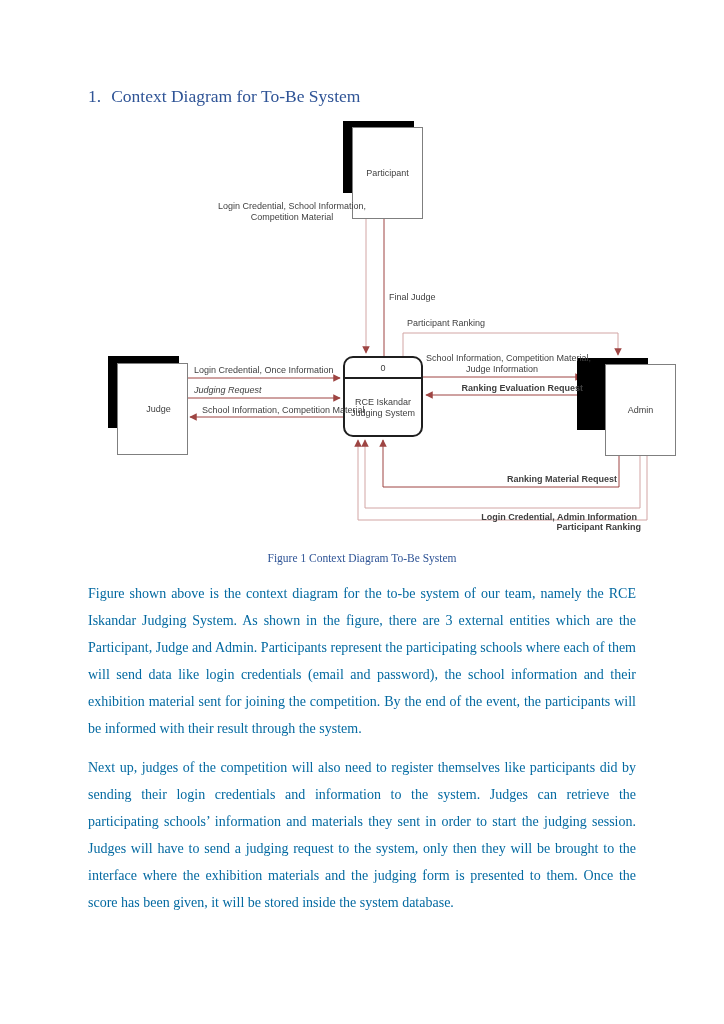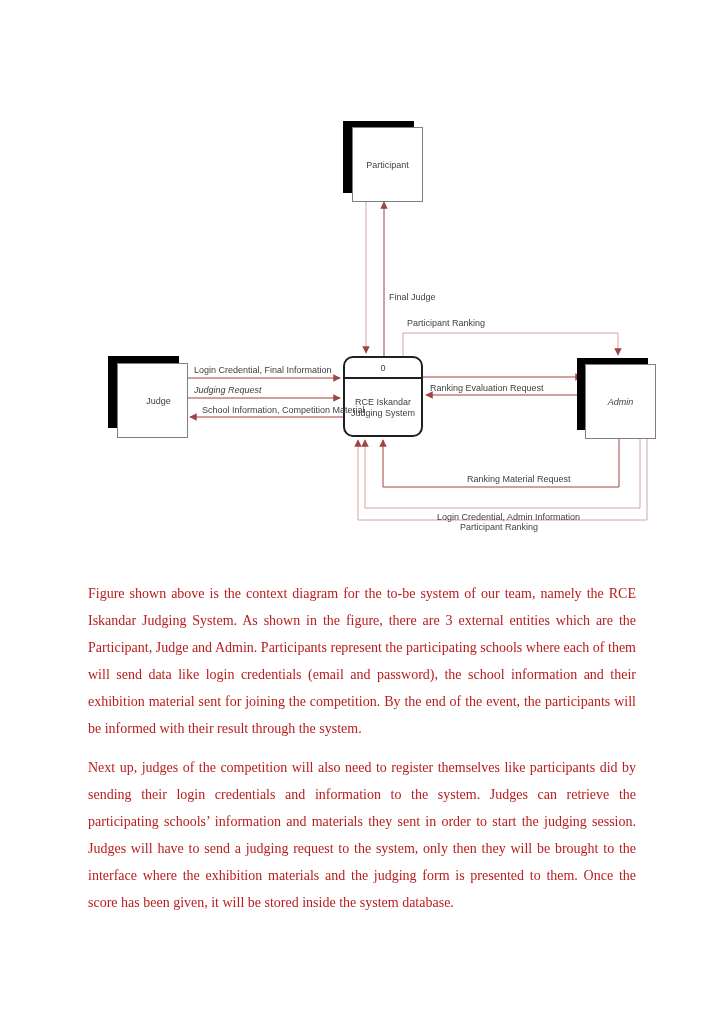--- a/index.html
+++ b/index.html
@@ -5,47 +5,50 @@
   html,body{margin:0;padding:0;background:#fff;}
   .page{position:relative;width:724px;height:1024px;background:#ffffff;overflow:hidden;
         font-family:"Liberation Sans",sans-serif;}
   .doc-heading{position:absolute;left:88px;top:86px;width:560px;
         font-family:"Liberation Serif",serif;font-size:17.5px;color:var(--heading-blue,#2f5496);}
   .doc-heading .hnum{margin-right:10px;}
   
   .dia{position:absolute;left:0;top:0;width:724px;height:560px;}
   .dia svg{position:absolute;left:0;top:0;pointer-events:none;}
   .shadow{position:absolute;width:71px;height:72px;background:var(--entity-shadow,#000);}
-  .entity{position:absolute;width:71px;height:75px;background:#fff;
+  .entity{position:absolute;width:71px;height:92px;background:#fff;
         border:1px solid var(--entity-border,#7f7f7f);box-sizing:border-box;
         display:flex;align-items:center;justify-content:center;
         font-size:9px;color:var(--diagram-text,#3f3f3f);}
   .process{position:absolute;left:343px;top:356px;width:80px;height:81px;background:#fff;
         border:2px solid var(--process-border,#1f1f1f);border-radius:10px;box-sizing:border-box;
         color:var(--diagram-text,#3f3f3f);}
   .process-header{height:19px;border-bottom:2px solid var(--process-border,#1f1f1f);
         display:flex;align-items:center;justify-content:center;font-size:9px;}
   .process-name{height:58px;display:flex;flex-direction:column;align-items:center;justify-content:center;
         font-size:9px;line-height:11.5px;text-align:right;}
   .dlabel{position:absolute;font-size:9px;line-height:11px;color:var(--diagram-text,#3f3f3f);
         white-space:nowrap;}
-  .tc{text-align:center;} .tr{text-align:left;}
+  .tc{text-align:center;} .tr{text-align:right;font-weight:bold;}
   
   .caption{position:absolute;left:88px;top:552px;width:548px;text-align:center;
         font-family:"Liberation Serif",serif;font-size:11.5px;color:var(--caption-blue,#2f5496);}
   .body-text{position:absolute;left:88px;top:580px;width:548px;
         font-family:"Liberation Serif",serif;font-size:14px;line-height:27px;
-        color:#b91c1c;text-align:justify;}
+        color:#0369a1;text-align:justify;}
   .body-text p{margin:0 0 12px 0;}
 </style>
 </head>
 <body>
 
 <div class="page">
 
+  <div class="doc-heading">
+    <span class="hnum">1.</span><span>Context Diagram for To-Be System</span>
+  </div>
 
   <div class="dia">
 
     <svg width="724" height="560" viewBox="0 0 724 560">
       <defs>
         <marker id="arrow" viewBox="0 0 10 10" refX="9" refY="5" markerWidth="7.5" markerHeight="7.5" orient="auto-start-reverse">
           <path d="M0,0 L10,5 L0,10 z" fill="var(--flow-dark,#9e4543)"></path>
         </marker>
       </defs>
 
@@ -73,42 +76,51 @@
     <div class="entity" style="left:352px;top:127px;">
       <span>Participant</span>
     </div>
 
     <div class="shadow" style="left:108px;top:356px;"></div>
     <div class="entity" style="left:117px;top:363px;padding-left:12px;">
       <span>Judge</span>
     </div>
 
     <div class="shadow" style="left:577px;top:358px;"></div>
-    <div class="entity" style="left:585px;top:364px;font-style:italic;">
+    <div class="entity" style="left:605px;top:364px;">
       <span>Admin</span>
     </div>
 
     <div class="process">
       <div class="process-header">0</div>
       <div class="process-name">
         <span>RCE Iskandar</span>
         <span>Judging System</span>
       </div>
     </div>
 
+    <div class="dlabel tc" style="left:209px;top:201px;width:166px;">
+      <div>Login Credential, School Information,</div>
+      <div>Competition Material</div>
+    </div>
     <div class="dlabel" style="left:389px;top:292px;">Final Judge</div>
     <div class="dlabel" style="left:407px;top:318px;">Participant Ranking</div>
-    <div class="dlabel" style="left:194px;top:365px;">Login Credential, Final Information</div>
+    <div class="dlabel" style="left:194px;top:365px;">Login Credential, Once Information</div>
     <div class="dlabel" style="left:194px;top:385px;font-style:italic;">Judging Request</div>
     <div class="dlabel" style="left:202px;top:405px;text-align:right;">School Information, Competition Material</div>
+    <div class="dlabel tc" style="left:426px;top:353px;width:152px;">
+      <div>School Information, Competition Material,</div>
+      <div>Judge Information</div>
+    </div>
     <div class="dlabel tr" style="left:430px;top:383px;width:153px;">Ranking Evaluation Request</div>
     <div class="dlabel tr" style="left:467px;top:474px;width:150px;">Ranking Material Request</div>
     <div class="dlabel tr" style="left:437px;top:496px;width:200px;margin-top:16px;">Login Credential, Admin Information</div>
     <div class="dlabel tr" style="left:460px;top:522px;width:181px;">Participant Ranking</div>
   </div>
 
+  <div class="caption">Figure 1 Context Diagram To-Be System</div>
 
   <div class="body-text">
     <p>Figure shown above is the context diagram for the to-be system of our team, namely the RCE Iskandar Judging System. As shown in the figure, there are 3 external entities which are the Participant, Judge and Admin. Participants represent the participating schools where each of them will send data like login credentials (email and password), the school information and their exhibition material sent for joining the competition. By the end of the event, the participants will be informed with their result through the system.</p>
     <p>Next up, judges of the competition will also need to register themselves like participants did by sending their login credentials and information to the system. Judges can retrieve the participating schools’ information and materials they sent in order to start the judging session. Judges will have to send a judging request to the system, only then they will be brought to the interface where the exhibition materials and the judging form is presented to them. Once the score has been given, it will be stored inside the system database.</p>
   </div>
 
 </div>
 
 </body></html>

